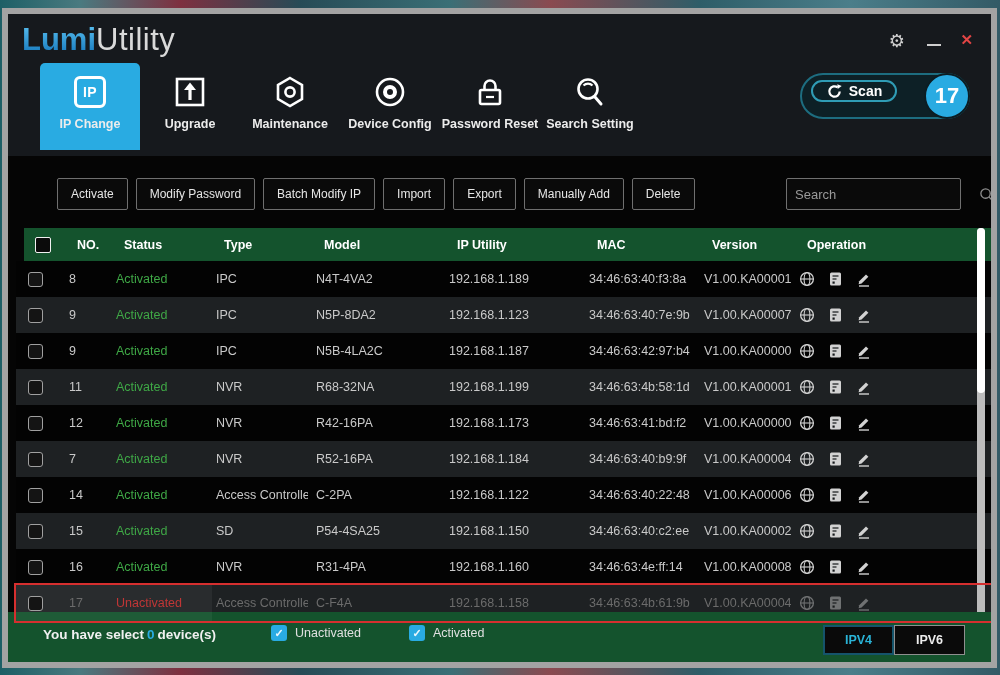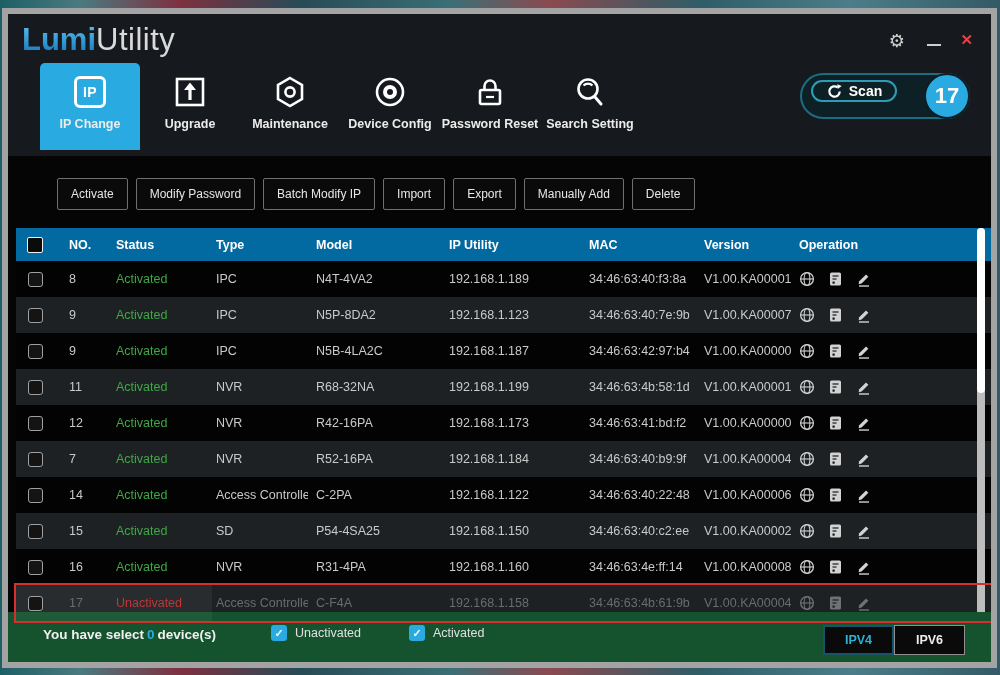--- a/index.html
+++ b/index.html
@@ -35,21 +35,21 @@
   
   .toolbar { position:absolute; left:24px; top:164px; display:flex; gap:8px;margin-left:25px; }
   .tbtn { height:32px; padding:0 13px; background:#0a0a0a; border:1px solid #6f6f6f; border-radius:2px; color:#e6e6e6; font-size:12px; font-family:"Liberation Sans",sans-serif; white-space:nowrap; }
   .search { position:absolute; right:30px; top:164px; width:175px; height:32px; border:1px solid #707070; border-radius:2px; display:flex; align-items:center; background:#0a0a0a; }
   .search input { flex:1; background:transparent; border:none; outline:none; color:#cfcfcf; font-size:13px; padding:0 8px; font-family:"Liberation Sans",sans-serif; }
   .search input::placeholder { color:#9a9a9a; }
   .search .mag { margin-right:8px; display:flex; }
   
   .grid { display:grid; grid-template-columns:45px 47px 100px 100px 133px 140px 115px 95px 1fr; align-items:center; }
   .cell { padding-left:8px; overflow:hidden; white-space:nowrap; }
-  .thead { position:absolute; left:8px; top:214px; width:975px; height:33px; background:#0369a1; color:#fff; font-weight:bold; font-size:12.5px; }
+  .thead { position:absolute; left:16px; top:214px; width:975px; height:33px; background:#14532d; color:#fff; font-weight:bold; font-size:12.5px; }
   .hcheck { width:16px; height:16px; margin-left:11px; background:#0b0b0b; border:1px solid #f0f0f0; border-radius:2px; }
   .sortwrap { display:flex; align-items:flex-start; }
   .tbody { position:absolute; left:8px; top:247px; width:975px; }
   .row { height:36px; font-size:12.5px; color:#c9c9c9; position:relative; }
   .row:nth-child(odd) { background:#030303; }
   .row:nth-child(even) { background:#1e2123; }
   .rcheck { width:15px; height:15px; margin-left:12px; background:#141414; border:1px solid #a0a0a0; border-radius:3px; position:relative; z-index:2; }
   .row .status { color:#3fa846; }
   .row.inactive { color:#6b6b6b; }
   .row.inactive .status { color:#c03636; }
@@ -164,20 +164,29 @@
   <div class="toolbar">
       <button class="tbtn">Activate</button>
       <button class="tbtn">Modify Password</button>
       <button class="tbtn">Batch Modify IP</button>
       <button class="tbtn">Import</button>
       <button class="tbtn">Export</button>
       <button class="tbtn">Manually Add</button>
       <button class="tbtn">Delete</button>
     </div>
 
+  <div class="search">
+    <input type="text" placeholder="Search" style="">
+    <span class="mag">
+      <svg width="15" height="15" viewBox="0 0 16 16" fill="none" stroke="#8f8f8f">
+        <circle cx="7" cy="7" r="5" stroke-width="1.4"></circle>
+        <line x1="10.8" y1="10.8" x2="14.2" y2="14.2" stroke-width="1.4"></line>
+      </svg>
+    </span>
+  </div>
 
   <div class="thead grid">
     <div class="cell" style="padding-left:0;">
         <div class="hcheck"></div>
       </div>
     <div class="cell">NO.</div>
     <div class="cell sortwrap">
       <span>Status</span>
 
     </div>

